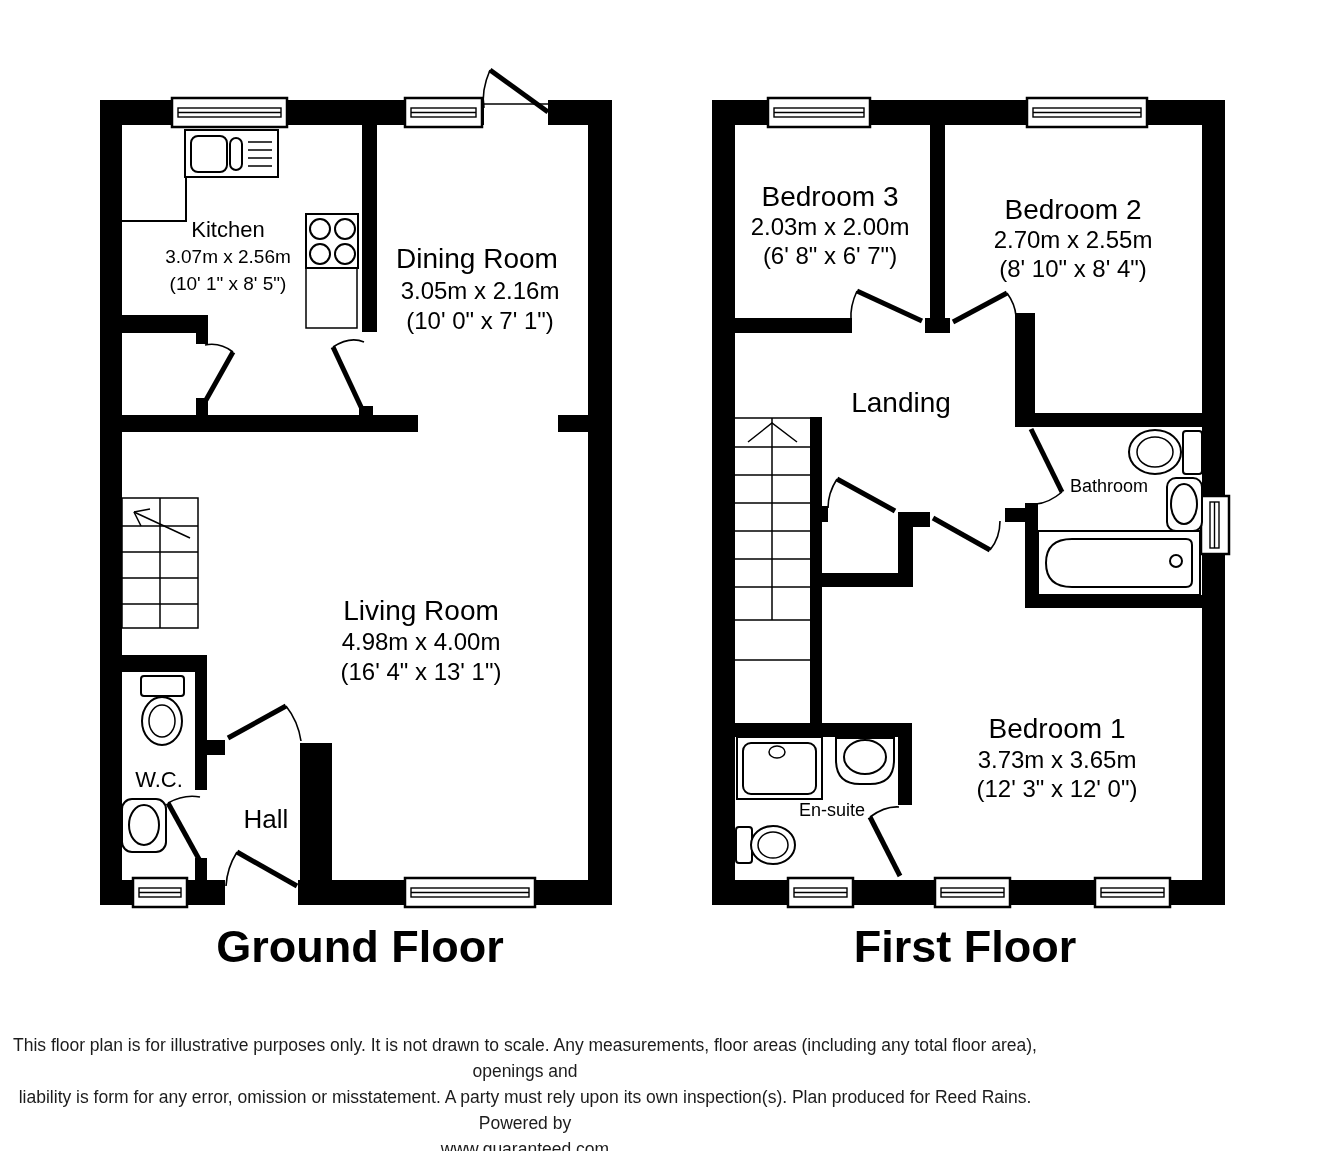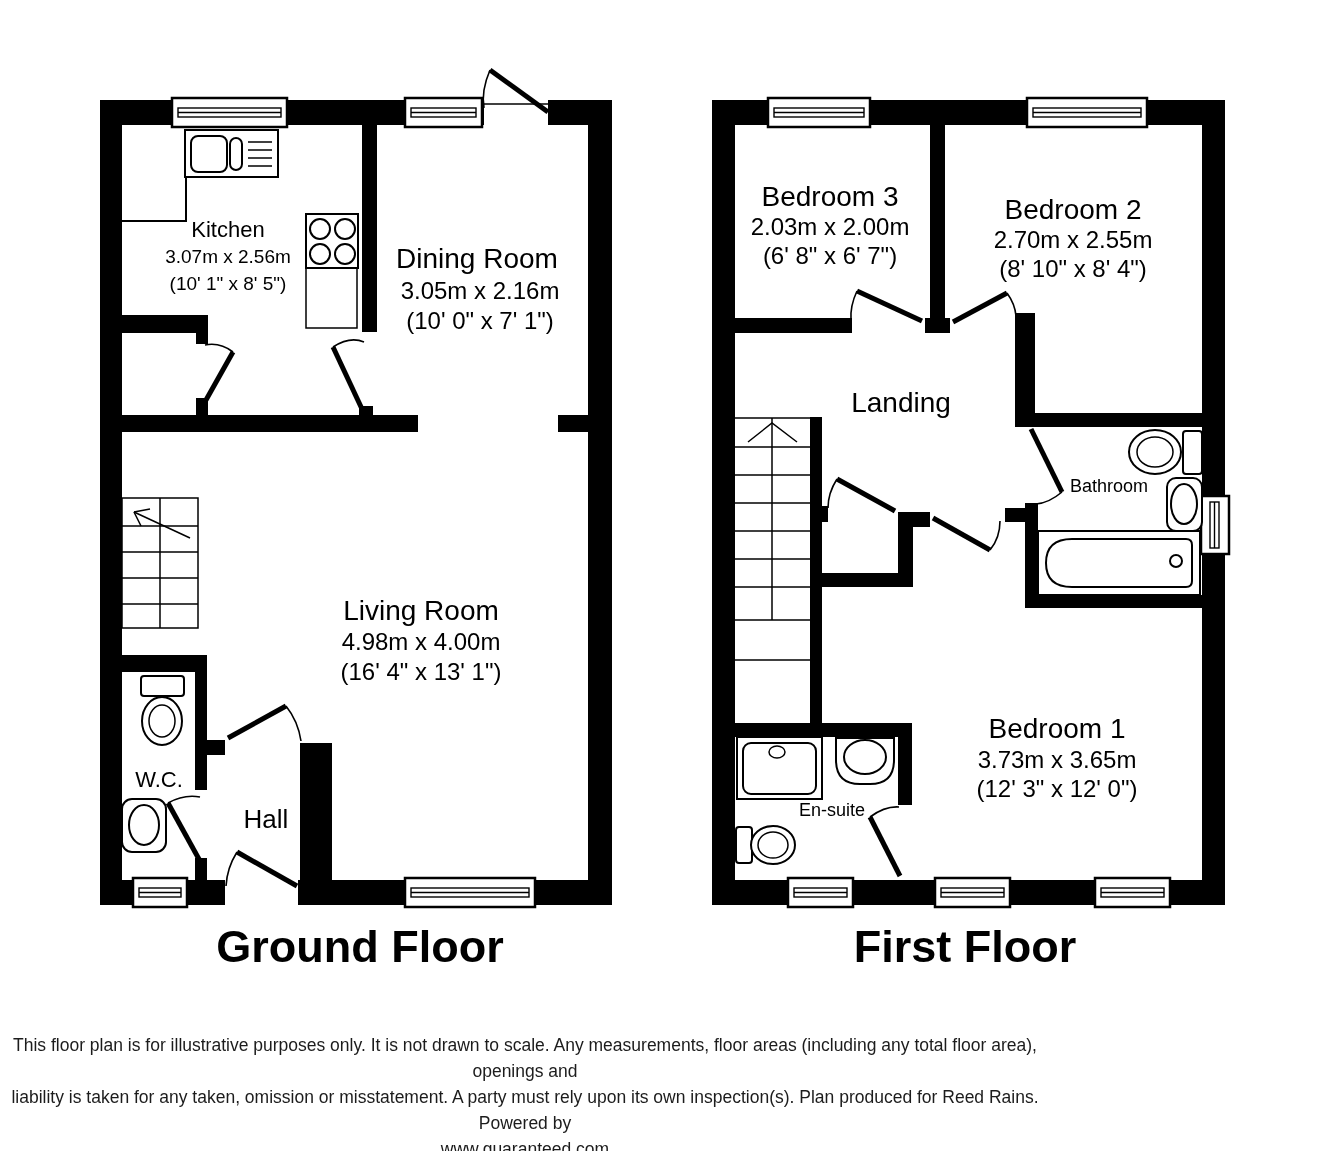--- a/index.html
+++ b/index.html
@@ -300,16 +300,16 @@
     <text class="room-dim" text-anchor="middle" x="1057" y="768">3.73m x 3.65m</text>
     <text class="room-dim" text-anchor="middle" x="1057" y="797">(12' 3" x 12' 0")</text>
 
     <text class="room-tiny" text-anchor="middle" x="832" y="816">En-suite</text>
     <text class="floor-title" text-anchor="middle" x="965" y="962">First Floor</text>
   </g>
 </svg>
 
 <div class="disclaimer">
   <div>This floor plan is for illustrative purposes only. It is not drawn to scale. Any measurements, floor areas (including any total floor area), openings and</div>
-  <div>liability is taken for any taken, omission or misstatement. A party must rely upon its own inspection(s). Plan produced for Reed Rains. Powered by</div>
+  <div>liability is form for any error, omission or misstatement. A party must rely upon its own inspection(s). Plan produced for Reed Rains. Powered by</div>
   <div>www.guaranteed.com</div>
 </div>
 </div>
 
 </body></html>

